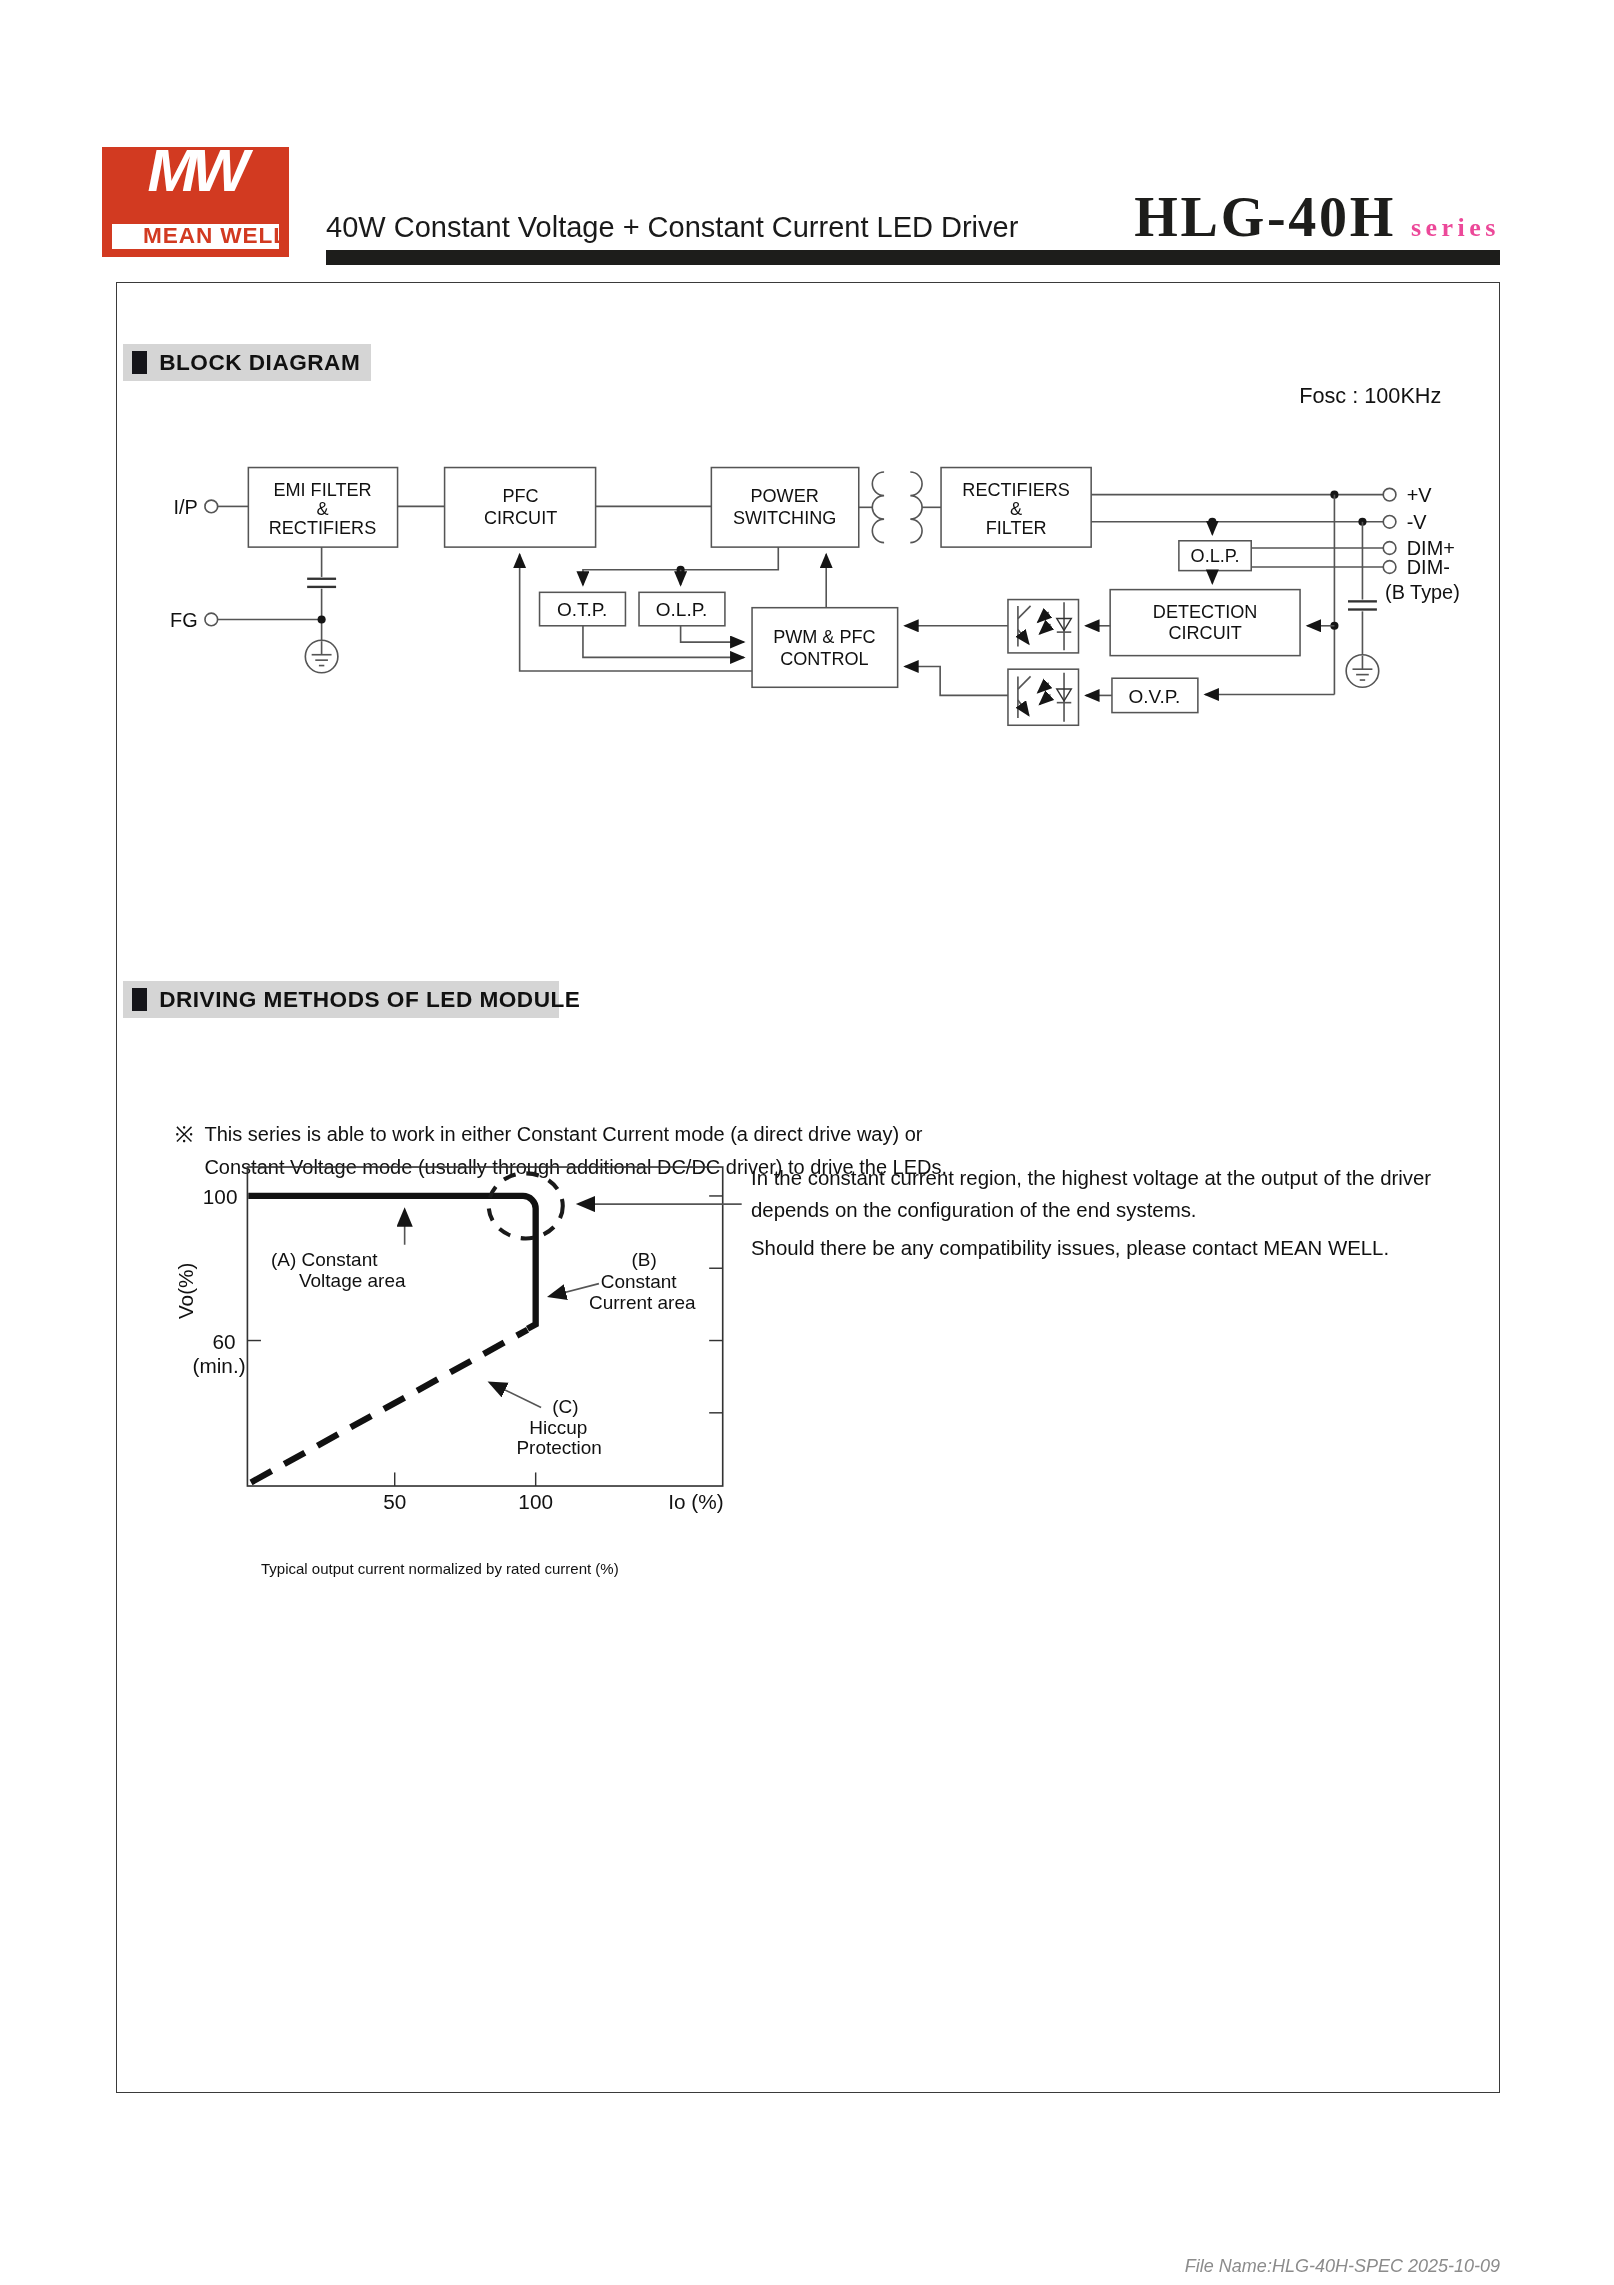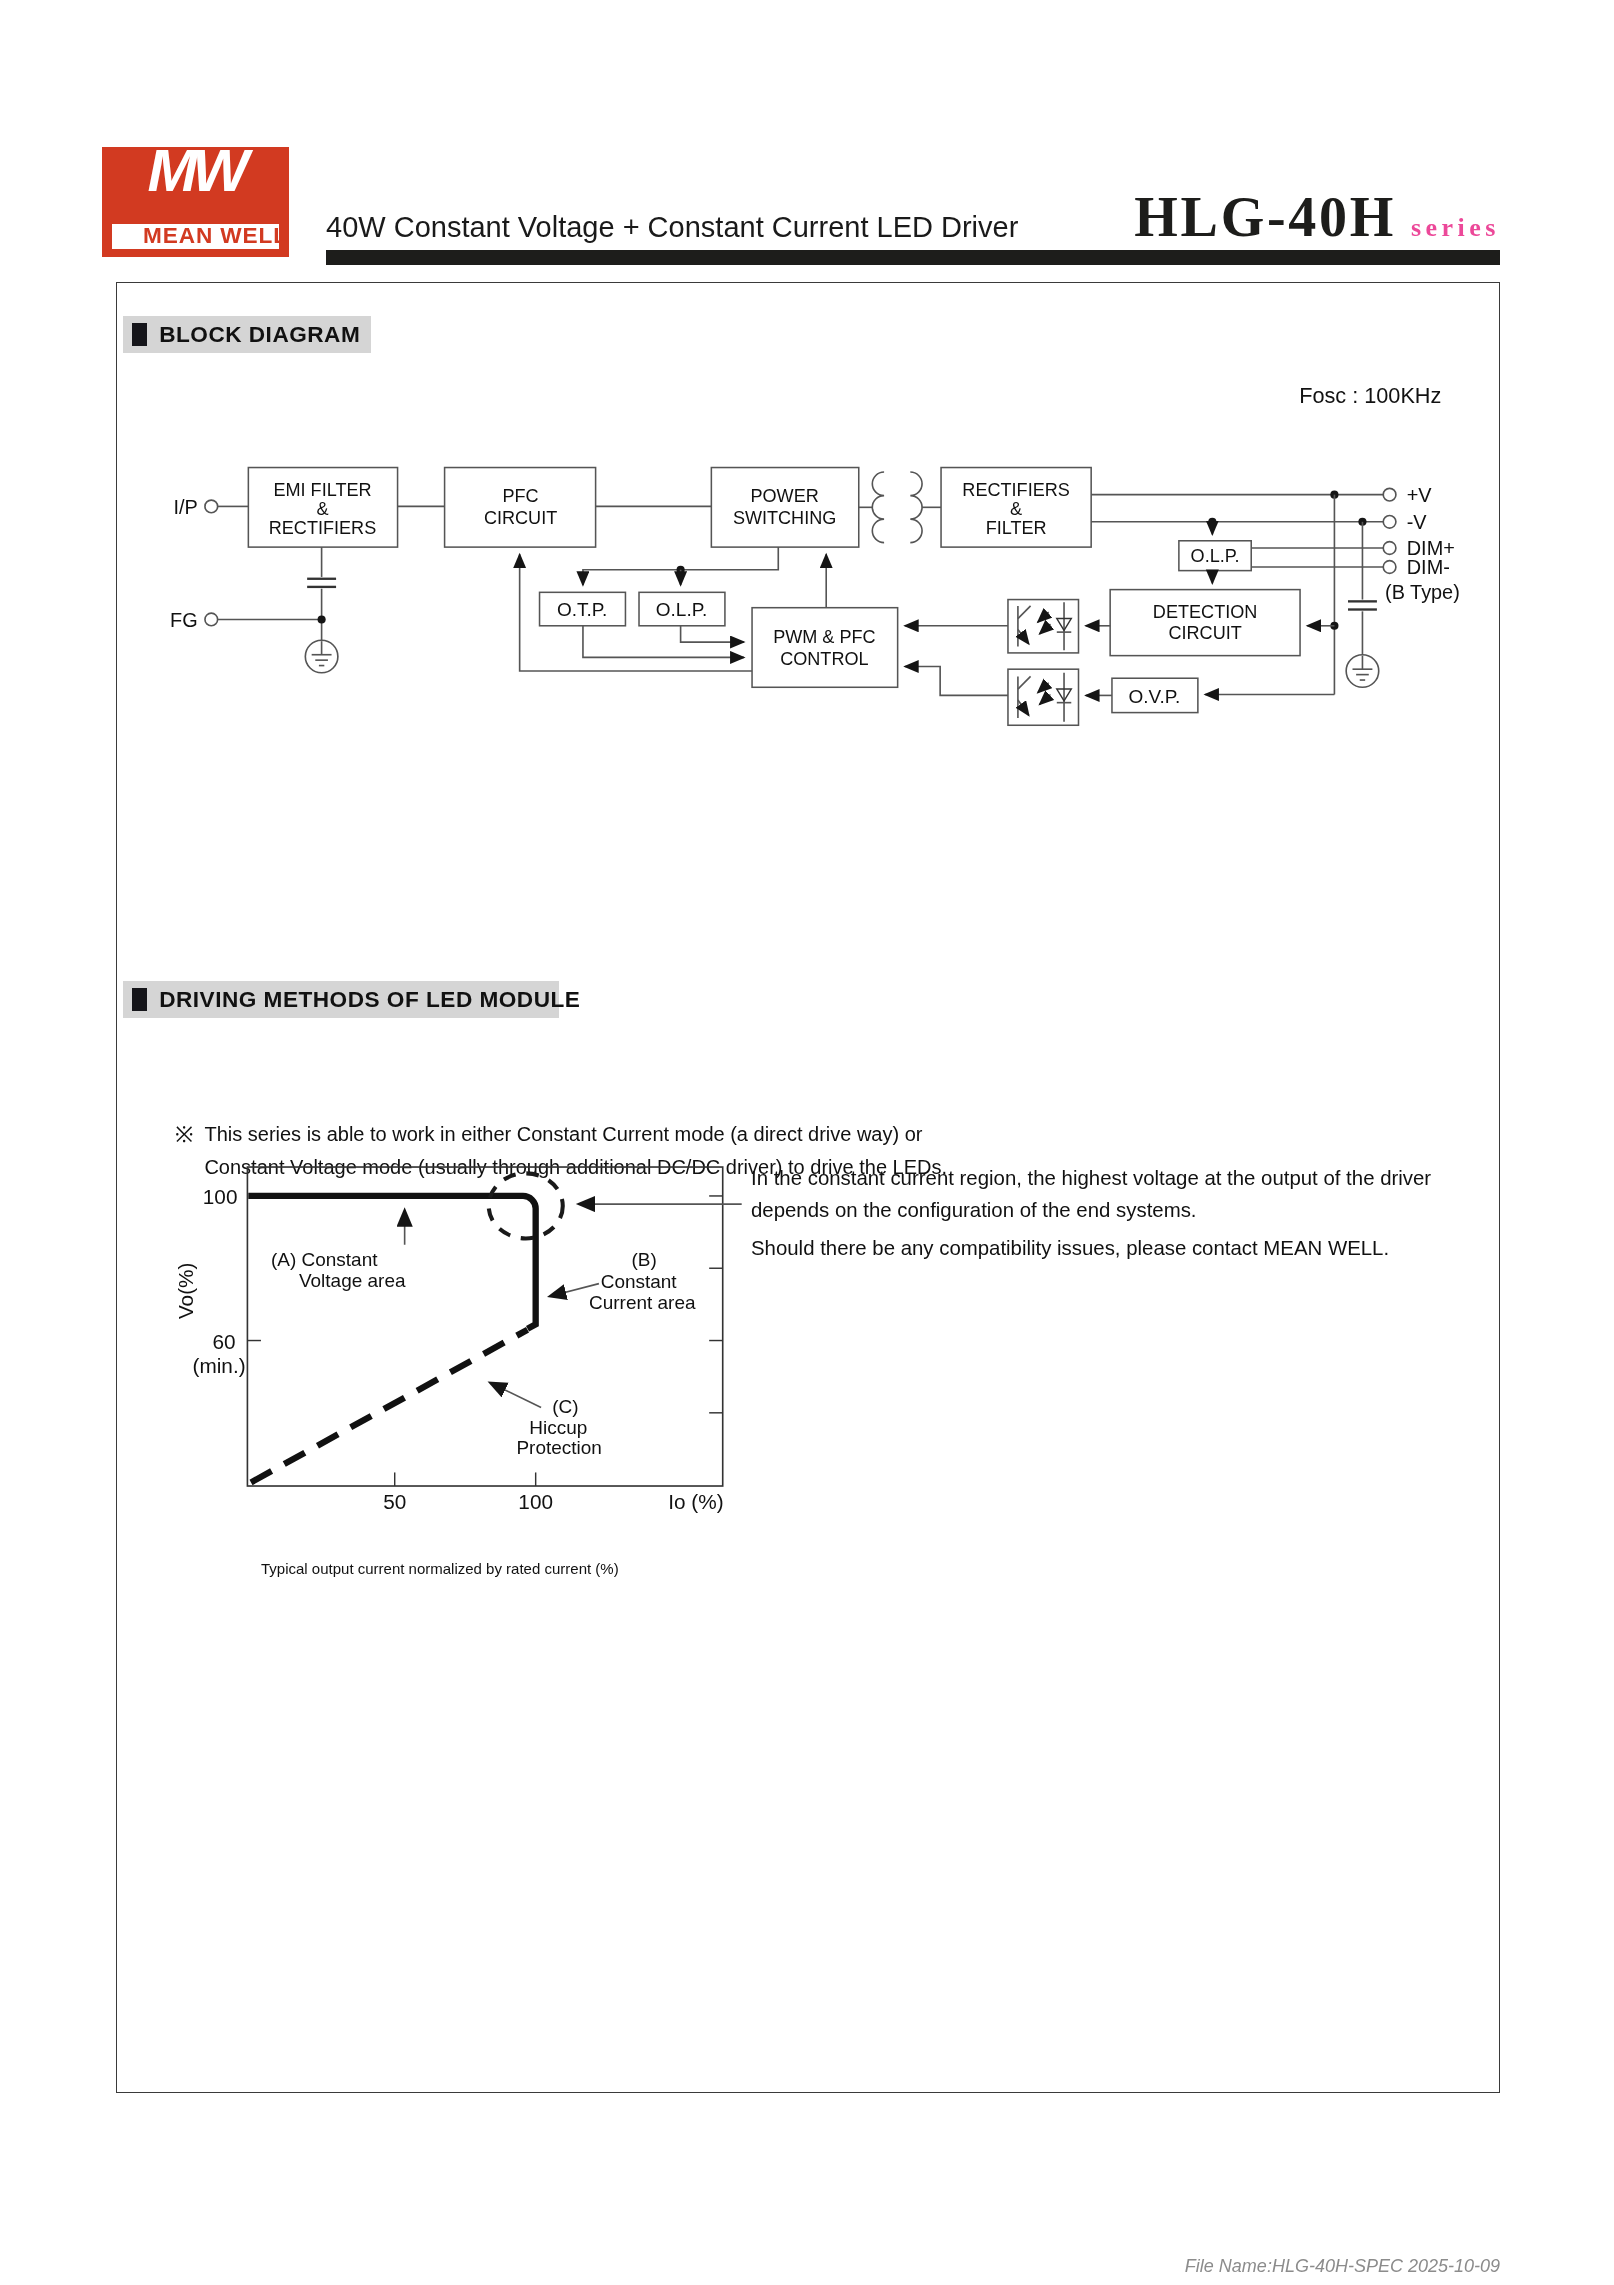--- a/index.html
+++ b/index.html
@@ -17,21 +17,21 @@
   .title-bar{left:326px;top:250px;width:1174px;height:14.5px;background:#1d1d1b;}
   .model-wrap{left:1081px;top:185px;width:419px;display:flex;align-items:baseline;justify-content:flex-end;white-space:nowrap;font-family:Liberation Serif, serif;}
   .model{font-size:56px;font-weight:bold;letter-spacing:2.7px;color:#1d1d1b;}
   .series{font-size:26px;font-weight:bold;letter-spacing:4.5px;margin-left:15px;color:#ec4899;}
   
   .content-border{left:116px;top:282px;width:1382px;height:1809px;border:1.8px solid #3a3a3a;}
   
   .section-bar{height:37px;background:#d5d5d5;display:flex;align-items:center;}
   .section-square{width:15.4px;height:23.5px;background:#15151a;margin-left:9px;flex:0 0 auto;}
   .section-label{font-size:22.6px;font-weight:bold;color:#111;margin-left:11.8px;white-space:nowrap;letter-spacing:0.5px;}
-  .bar1{left:123px;top:316px;width:248px;}
+  .bar1{left:123px;top:344px;width:248px;}
   .bar2{left:123px;top:981px;width:436px;}
   
   .note{left:175px;top:1118px;display:flex;font-size:20px;color:#111;}
   .note-marker{font-size:22px;margin-right:11px;line-height:33px;}
   .note-lines div{line-height:33px;white-space:nowrap;}
   .para{left:751px;top:1167px;width:688px;font-size:20.4px;color:#111;}
   .para div{white-space:nowrap;}
   .para .l2{margin-top:9px;}
   .para .l3{margin-top:15.4px;}
   .caption{left:261px;top:1560px;font-size:15px;color:#111;white-space:nowrap;}

